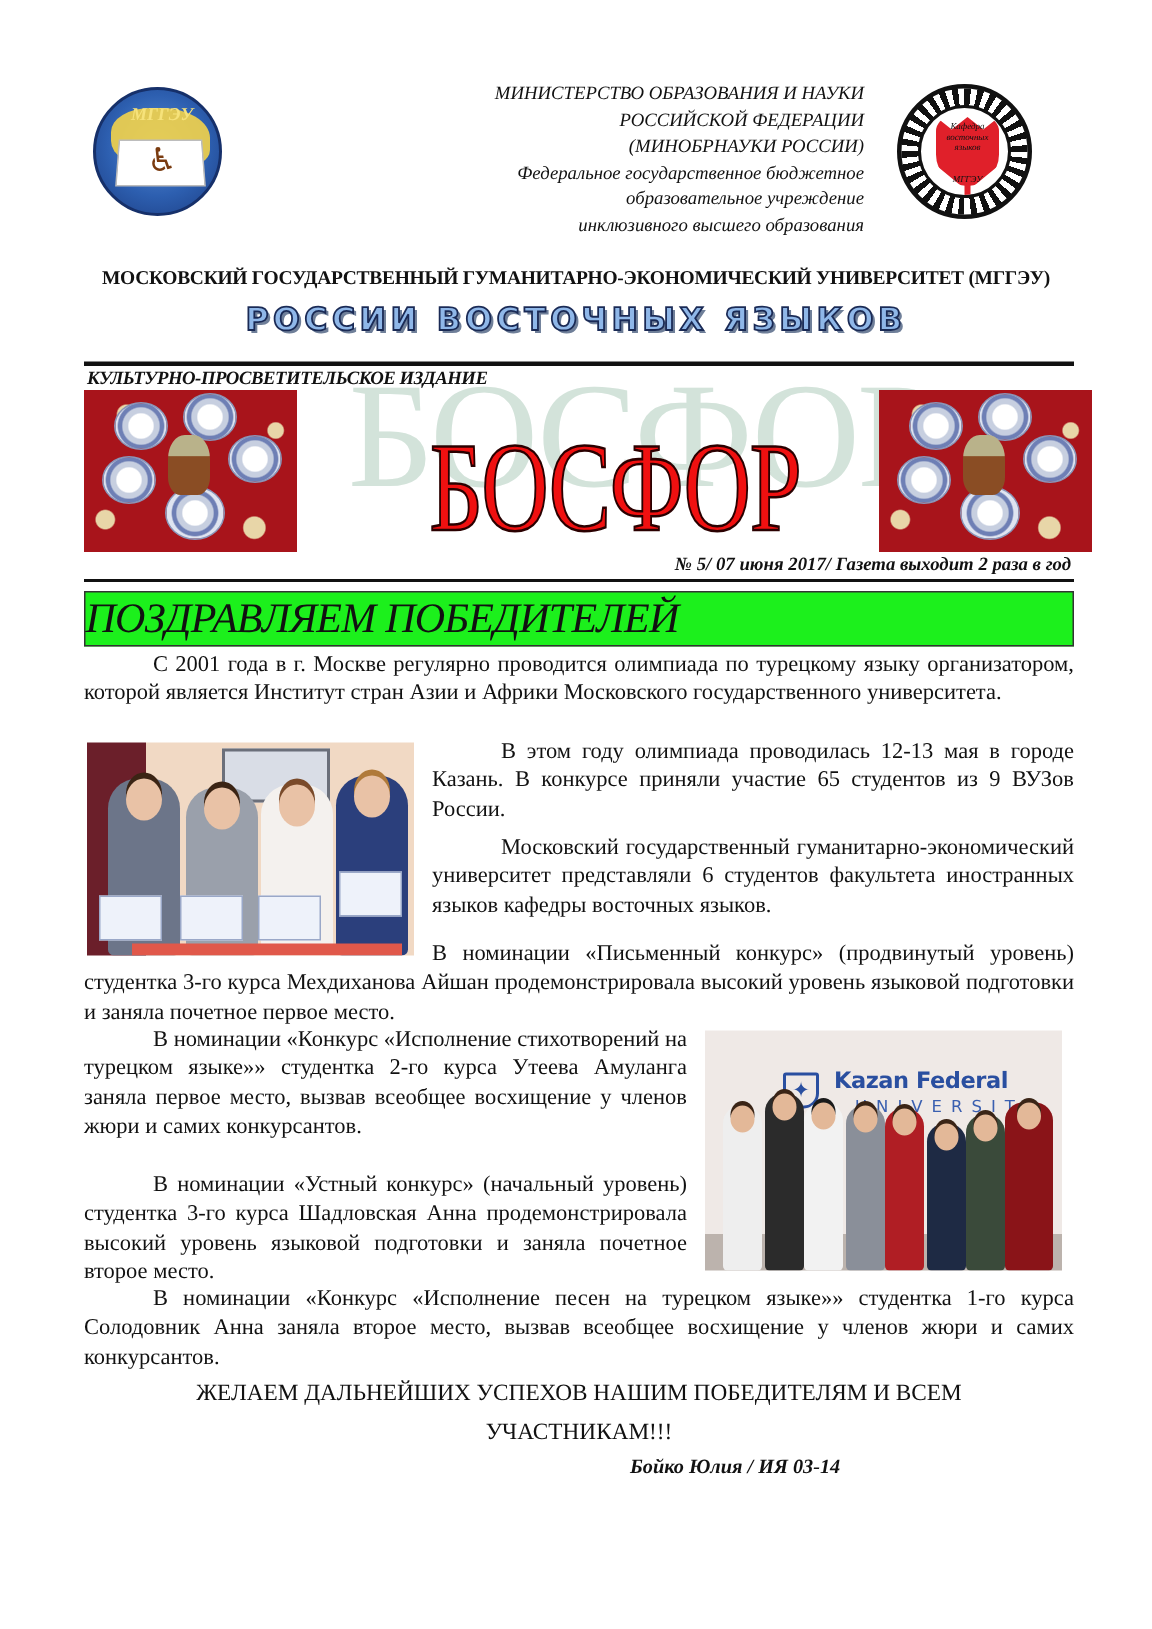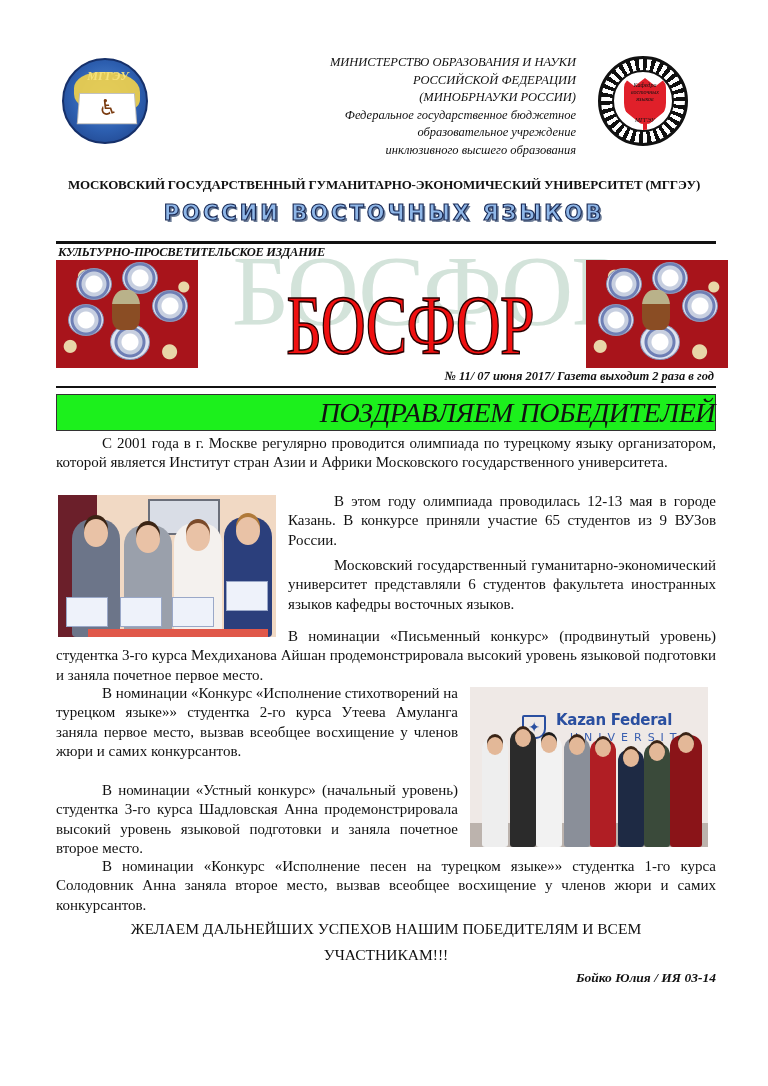--- a/index.html
+++ b/index.html
@@ -108,22 +108,21 @@
       transform: scaleX(0.82) scaleY(1.12);
     }
 
     .issue {
       left: 350px; top: 369px; width: 364px; text-align: right;
       font-family: "Liberation Serif", serif; font-style: italic; font-weight: bold; font-size: 12.5px; color: #111;
     }
 
     .banner {
       left: 56px; top: 394px; width: 660px; height: 37px; background: #1cf01c; border: 1.5px solid #333;
-      text-align: right;
-      padding-left: 24px;
+      text-align: left;
     }
     .banner span {
       font-family: "Liberation Serif", serif; font-style: italic; font-size: 28px; line-height: 36px; color: #111;
       letter-spacing: -0.5px;
     }
 
     .p {
       font-family: "Liberation Serif", serif; font-size: 15px; line-height: 19.4px; text-align: justify; color: #111;
     }
     .indent { text-indent: 46px; }
@@ -162,21 +161,21 @@
       position: absolute; left: 100px; top: 44px; font-family: "DejaVu Sans", sans-serif;
       font-size: 11px; color: #3a5fb0; letter-spacing: 6px;
     }
     .person { position: absolute; bottom: 0; width: 26px; border-radius: 12px 12px 3px 3px; }
     .person .h { position: absolute; left: 5px; top: 0; width: 16px; height: 18px; border-radius: 50%; background: #e3b898; box-shadow: 0 -3px 0 #3a2416; }
 
     .wish {
       left: 56px; width: 660px; text-align: center; font-family: "Liberation Serif", serif; font-size: 15.5px; color: #111;
     }
     .signature {
-      left: 420px; top: 970px; width: 296px; text-align: right;
+      left: 420px; top: 970px; width: 296px; text-align: left;
       font-family: "Liberation Serif", serif; font-style: italic; font-weight: bold; font-size: 13.5px; color: #111;
     }
   </style>
 </head>
 <body>
 
 <div class="abs logo-left">
   <div class="globe-land"></div>
   <div class="book"></div>
   <div class="people">♿</div>
@@ -226,21 +225,21 @@
 
 <div class="abs photo-cups" style="left:586px;">
   <div class="cup" style="left:20px;top:8px;"></div>
   <div class="cup" style="left:66px;top:2px;"></div>
   <div class="cup" style="left:96px;top:30px;"></div>
   <div class="cup" style="left:12px;top:44px;"></div>
   <div class="cup" style="left:54px;top:64px;width:40px;height:36px;"></div>
   <div class="pot"></div>
 </div>
 
-<div class="abs issue">№ 11/ 07 июня 2017/ Газета выходит 2 раза в год</div>
+<div class="abs issue">№ 5/ 07 июня 2017/ Газета выходит 2 раза в год</div>
 <div class="abs rule thin" style="top:386px;"></div>
 
 <div class="abs banner">
   <span>ПОЗДРАВЛЯЕМ ПОБЕДИТЕЛЕЙ</span>
 </div>
 
 <p class="abs p indent" style="left:56px; top:434px; width:660px;">С 2001 года в г. Москве регулярно проводится олимпиада по турецкому языку организатором, которой является  Институт стран Азии и Африки Московского государственного университета.</p>
 
 <div class="abs photo-girls">
   <div class="frame"></div>

